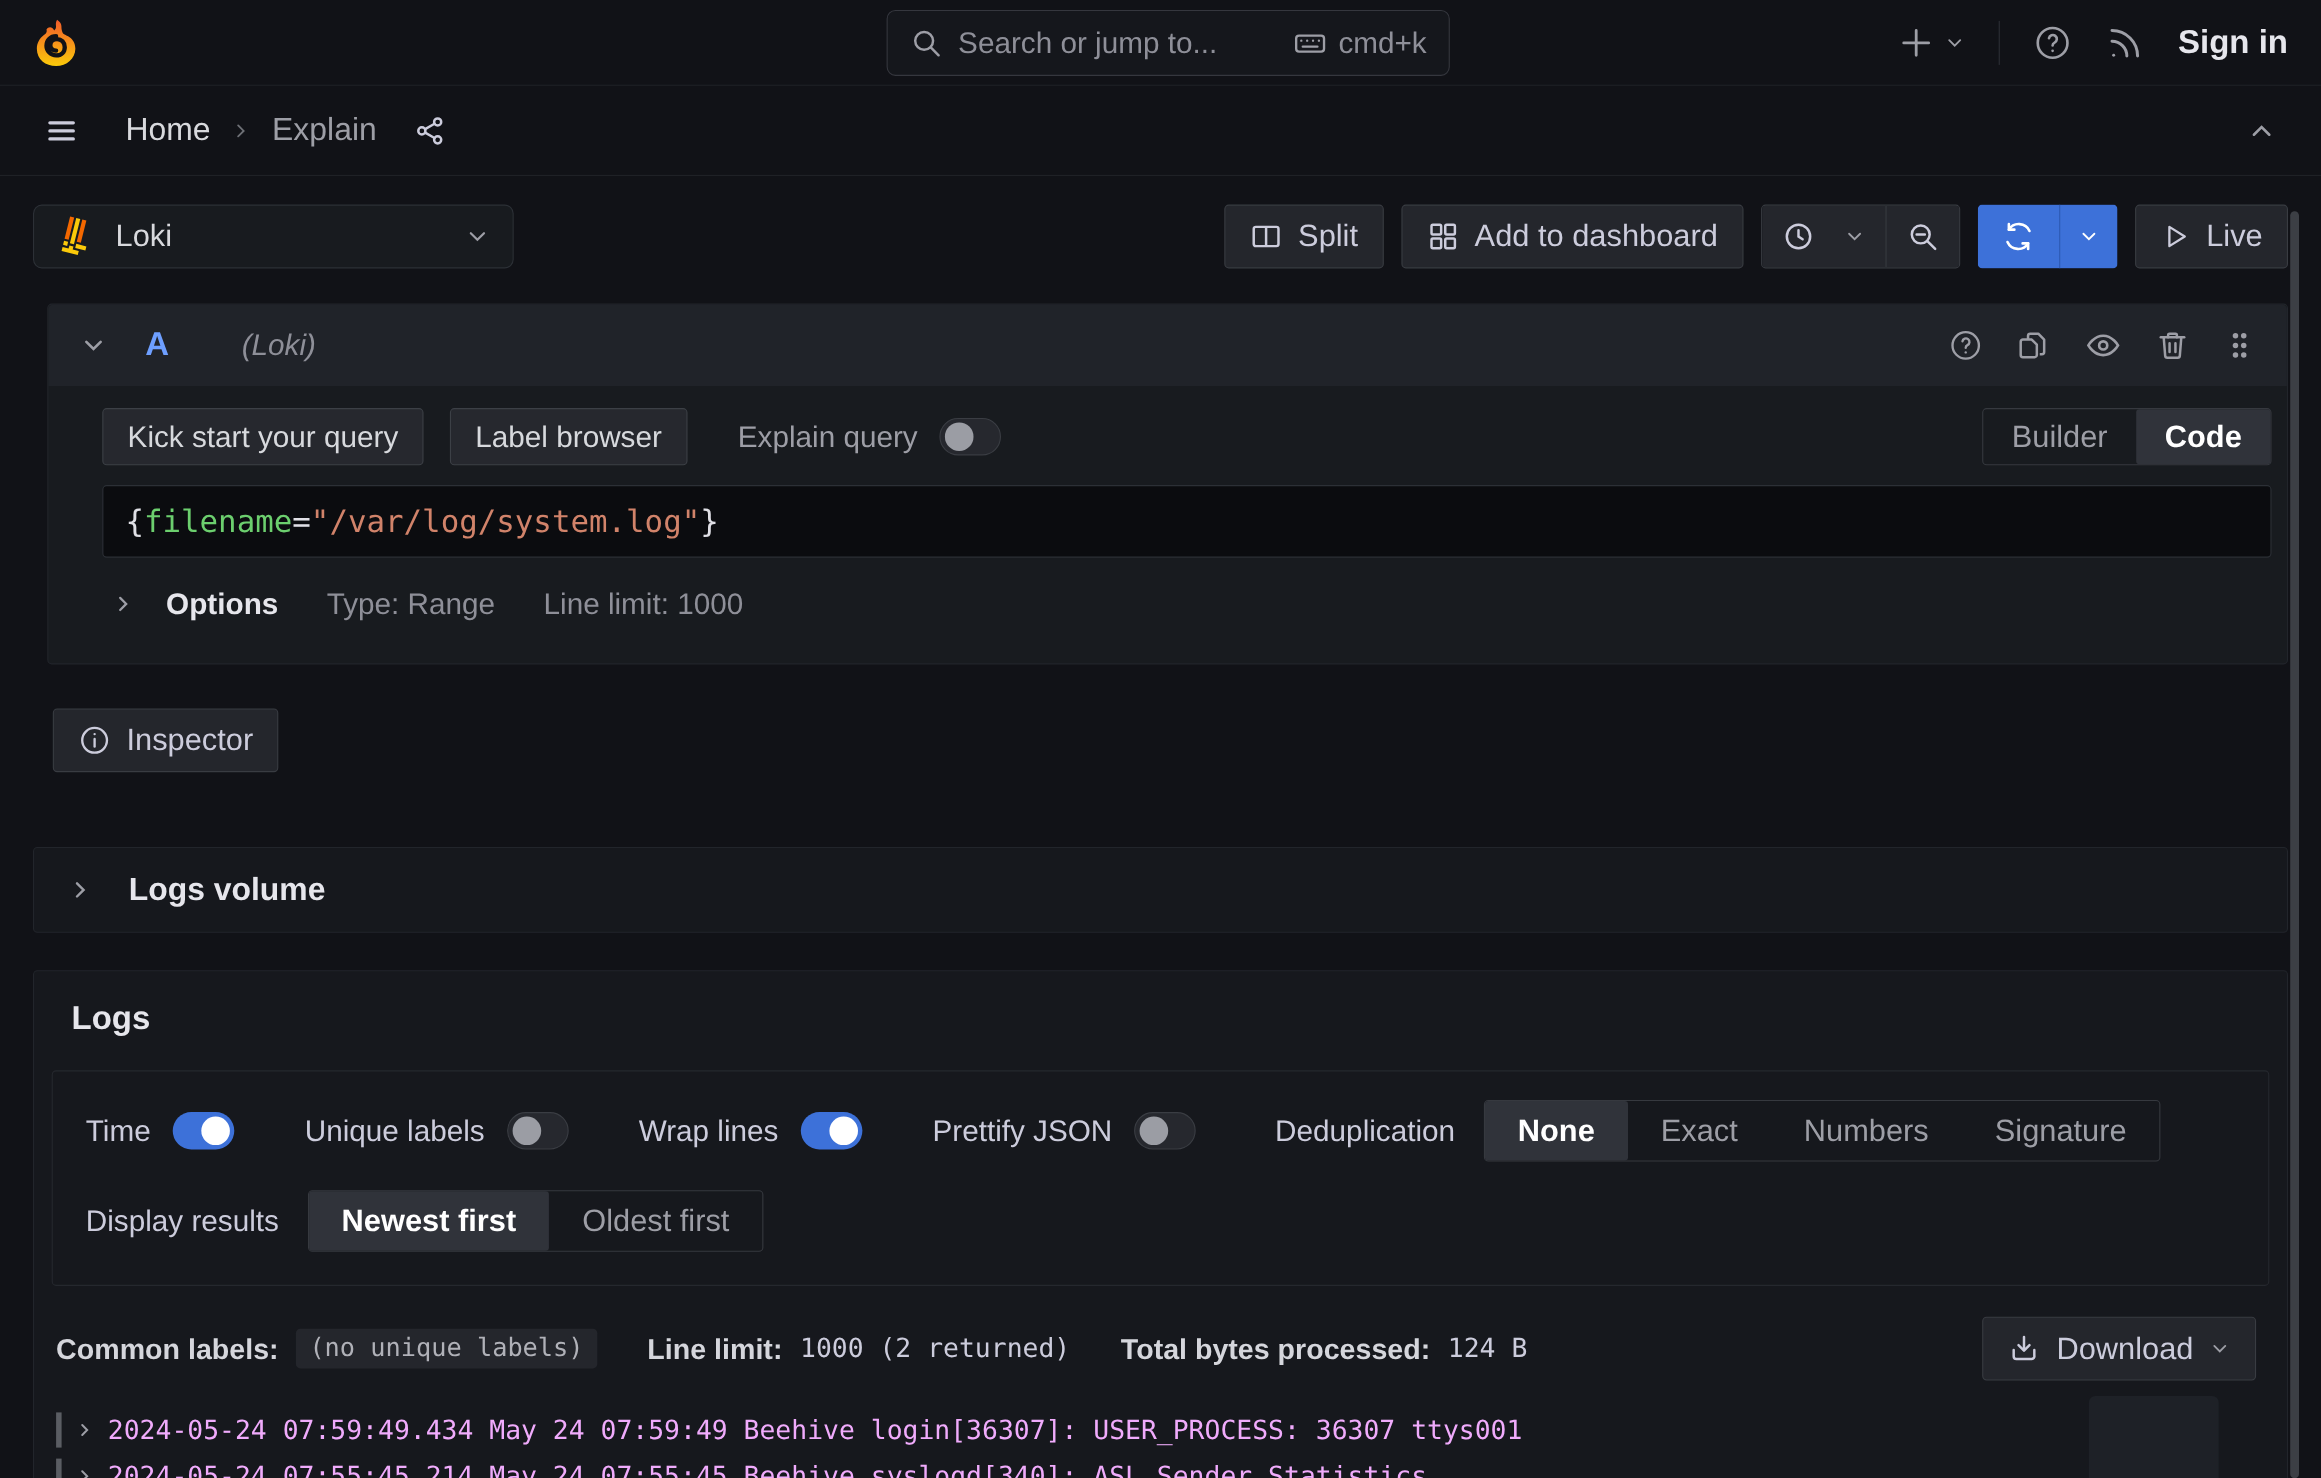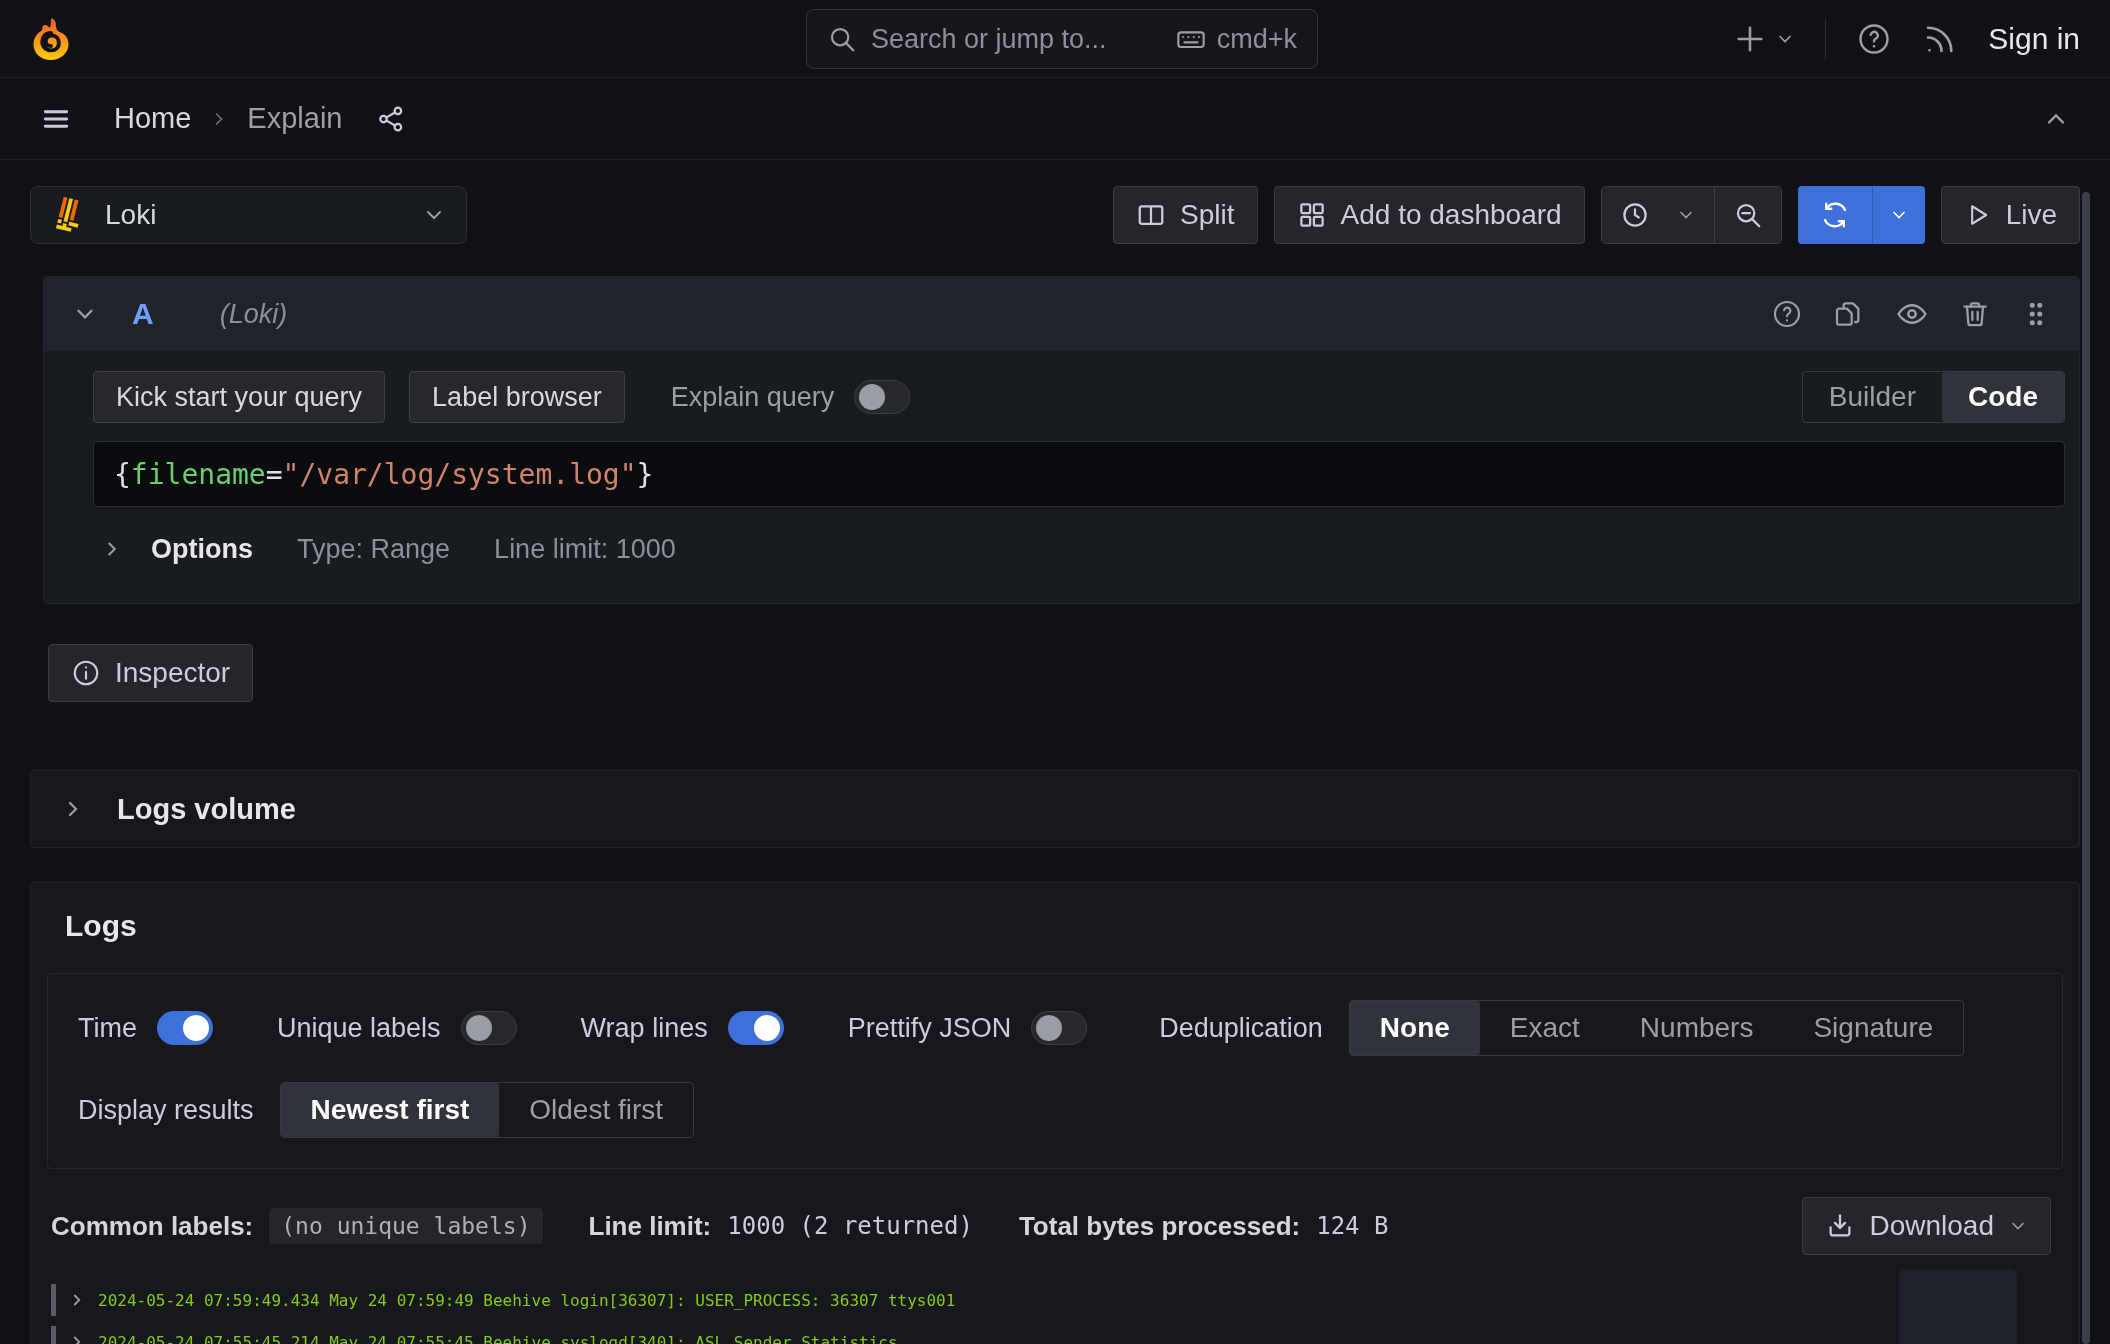--- a/index.html
+++ b/index.html
@@ -26,21 +26,21 @@
   .searchbox {
     position:absolute; left:806px; top:9px; width:512px; height:60px;
     background:#15171c; border:1px solid #35373e; border-radius:8px;
     display:flex; align-items:center; padding:0 20px; gap:14px; cursor:pointer;
   }
   .searchbox .ph { color:#8e8f98; flex:1; }
   .searchbox .shortcut { display:flex; align-items:center; gap:10px; color:#8e8f98; }
   .topnav-right { margin-left:auto; display:flex; align-items:center; gap:30px; }
   .plus-group { display:flex; align-items:center; gap:8px; cursor:pointer; }
   .vdivider { width:1px; height:40px; background:#2c2f35; }
-  .signin { color:#e6e6ec; font-weight:400; font-size:30px; cursor:pointer; }
+  .signin { color:#e6e6ec; font-weight:700; font-size:30px; cursor:pointer; }
 
   
   .breadcrumb-bar {
     height:82px; display:flex; align-items:center;
     background:#111217; border-bottom:1px solid #1f2126;
     padding:0 40px; gap:0;
   }
   .crumb-home { color:#d8d9dd; font-size:29px; font-weight:500; margin-left:42px; cursor:pointer; }
   .crumb-sep { color:#6e7076; margin:0 18px; font-size:26px; }
   .crumb-current { color:#9d9ea6; font-size:29px; cursor:pointer; }
@@ -155,21 +155,21 @@
     background:#24262c; color:#b0b1b8; border-radius:4px;
     padding:5px 12px; margin-left:16px; font-size:23px;
   }
   .meta-val { color:#ccccdc; margin-left:16px; font-size:24px; }
   .meta-sp { margin-left:46px; }
   .download-btn { margin-left:auto; margin-right:12px; }
   .log-rows { margin-top:24px; padding-left:4px; }
   .log-row { display:flex; align-items:center; height:42px; cursor:pointer; }
   .log-marker { width:5px; height:32px; background:#5a5d63; }
   .log-chev { color:#9d9ea6; margin:0 12px 0 12px; }
-  .log-text { font-size:16px; color:#84cc16; white-space:nowrap; }
+  .log-text { font-size:24px; color:#f0abfc; white-space:nowrap; }
   .end-marker {
     position:absolute; right:62px; top:386px; width:118px;
     background:#1e2127; border-radius:6px; padding:70px 10px 60px 10px;
     text-align:center; color:#8f8f98; font-size:28px; line-height:1.35; cursor:pointer;
   }
 
   .page-scrollbar {
     position:absolute; right:20px; top:192px; width:8px; height:1152px;
     background:#3c3f45; border-radius:4px;
   }

